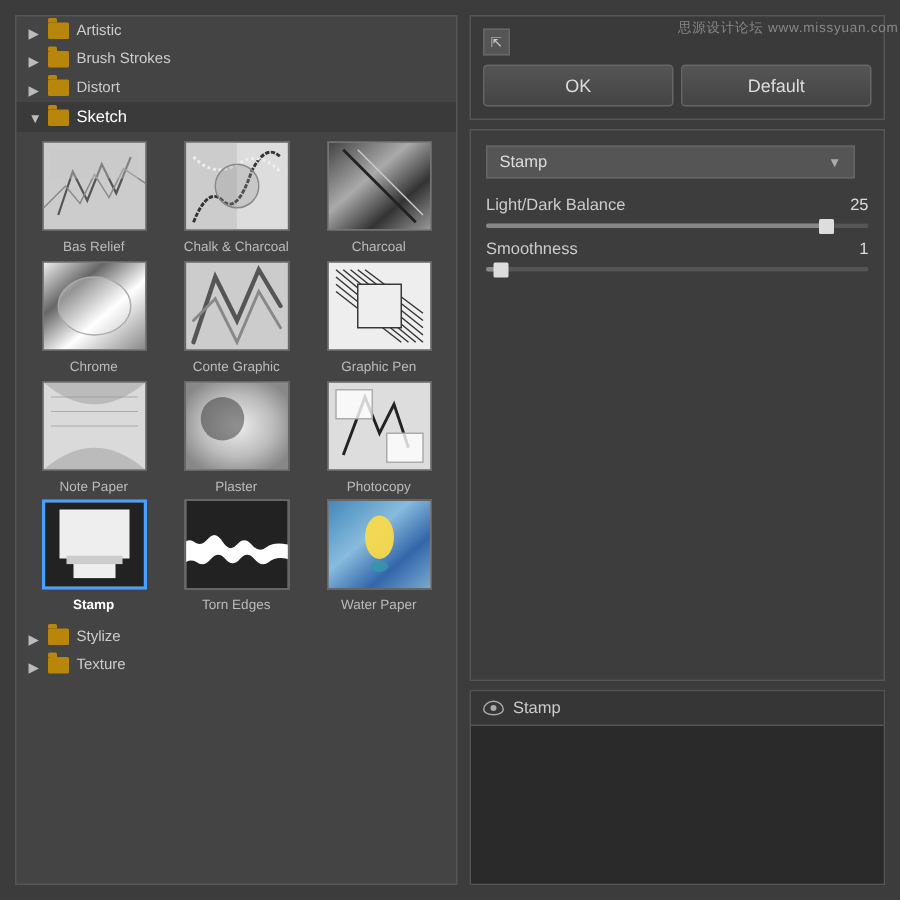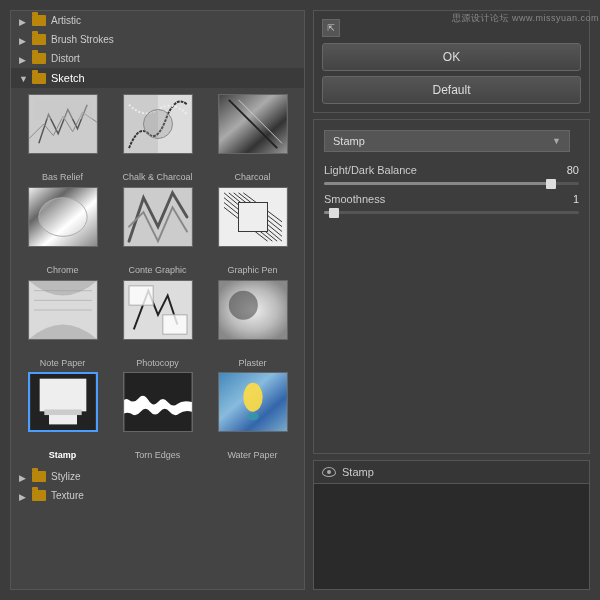--- a/index.html
+++ b/index.html
@@ -101,41 +101,40 @@
       position: relative;
     }
     .thumb-img.selected {
       border: 2px solid #4a9eff;
       background: #555;
     }
     .thumb-label {
       font-size: 9px;
       color: #bbb;
       text-align: center;
-      margin-top: 18px;
+      margin-top: 5px;
       line-height: 1.2;
     }
     .thumb-label.selected-label {
       color: #fff;
       font-weight: bold;
     }
 
     
     .bottom-trees { background: #444; }
 
     
     .right-panel {
       flex: 1;
       display: flex;
       flex-direction: column;
       gap: 6px;
     }
     .top-buttons {
       display: flex;
-      flex-direction: column;
       gap: 5px;
     }
     .btn-ok, .btn-default {
       width: 100%;
       padding: 6px 12px;
       border: 1px solid #666;
       border-radius: 3px;
       background: linear-gradient(to bottom, #555, #444);
       color: #ddd;
       cursor: pointer;
@@ -400,44 +399,44 @@
             <path d="M5 20 L65 20" stroke="#999" stroke-width="0.5"></path>
             <path d="M5 30 L65 30" stroke="#999" stroke-width="0.5"></path>
           </svg>
         </div>
         <span class="thumb-label">Note Paper</span>
       </div>
 
       <div class="thumb-item">
         <div class="thumb-img">
           <svg class="svg-thumb" viewBox="0 0 70 60">
-            <rect width="70" height="60" fill="#ddd"></rect>
-            <path d="M10 50 L25 10 L35 35 L45 15 L55 45" stroke="#222" stroke-width="2" fill="none"></path>
-            <rect x="5" y="5" width="25" height="20" fill="rgba(255,255,255,0.8)" stroke="#aaa" stroke-width="1"></rect>
-            <rect x="40" y="35" width="25" height="20" fill="rgba(255,255,255,0.8)" stroke="#aaa" stroke-width="1"></rect>
-          </svg>
-        </div>
-        <span class="thumb-label">Photocopy</span>
-      </div>
-
-      <div class="thumb-item">
-        <div class="thumb-img">
-          <svg class="svg-thumb" viewBox="0 0 70 60">
             <defs>
               <radialGradient id="plaster-grad" cx="50%" cy="50%" r="60%">
                 <stop offset="0%" style="stop-color:#eee"></stop>
                 <stop offset="60%" style="stop-color:#bbb"></stop>
                 <stop offset="100%" style="stop-color:#888"></stop>
               </radialGradient>
             </defs>
             <rect width="70" height="60" fill="url(#plaster-grad)"></rect>
             <circle cx="25" cy="25" r="15" fill="rgba(50,50,50,0.5)"></circle>
           </svg>
         </div>
         <span class="thumb-label">Plaster</span>
+      </div>
+
+      <div class="thumb-item">
+        <div class="thumb-img">
+          <svg class="svg-thumb" viewBox="0 0 70 60">
+            <rect width="70" height="60" fill="#ddd"></rect>
+            <path d="M10 50 L25 10 L35 35 L45 15 L55 45" stroke="#222" stroke-width="2" fill="none"></path>
+            <rect x="5" y="5" width="25" height="20" fill="rgba(255,255,255,0.8)" stroke="#aaa" stroke-width="1"></rect>
+            <rect x="40" y="35" width="25" height="20" fill="rgba(255,255,255,0.8)" stroke="#aaa" stroke-width="1"></rect>
+          </svg>
+        </div>
+        <span class="thumb-label">Photocopy</span>
       </div>
 
 
       <div class="thumb-item">
         <div class="thumb-img selected">
           <svg class="svg-thumb" viewBox="0 0 70 60">
             <rect width="70" height="60" fill="#222"></rect>
             <rect x="10" y="5" width="50" height="35" fill="#eee"></rect>
             <rect x="20" y="42" width="30" height="12" fill="#eee"></rect>
             <rect x="15" y="38" width="40" height="6" fill="#ccc"></rect>
@@ -512,21 +511,21 @@
 
       <div class="dropdown-row">
         <select class="filter-select">
           <option>Stamp</option>
         </select>
         <span class="dropdown-arrow">▼</span>
       </div>
 
       <div class="param-row">
         <span class="param-label">Light/Dark Balance</span>
-        <span class="param-value">80</span>
+        <span class="param-value">25</span>
       </div>
       <div class="slider-track">
         <div class="slider-fill" style="width:90%"></div>
         <div class="slider-thumb" style="left:87%"></div>
       </div>
 
       <div class="param-row">
         <span class="param-label">Smoothness</span>
         <span class="param-value">1</span>
       </div>

